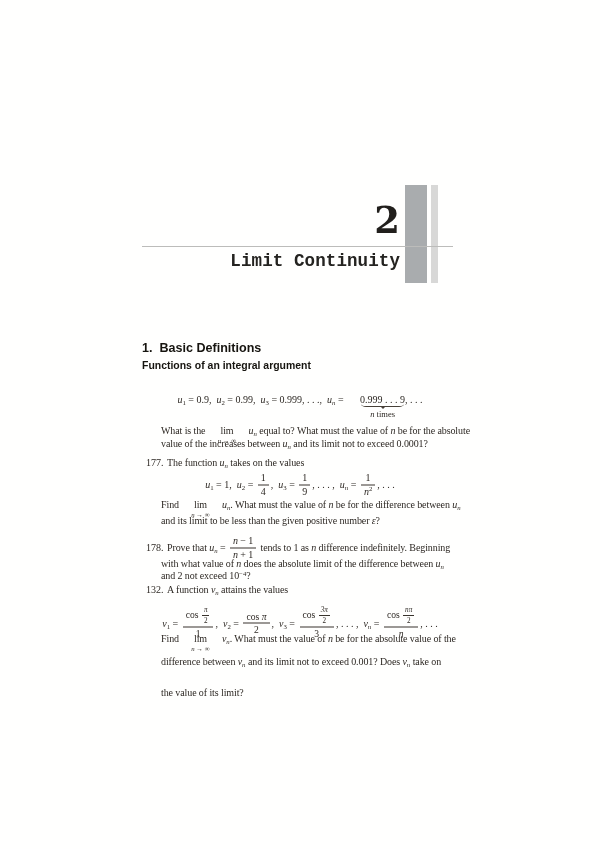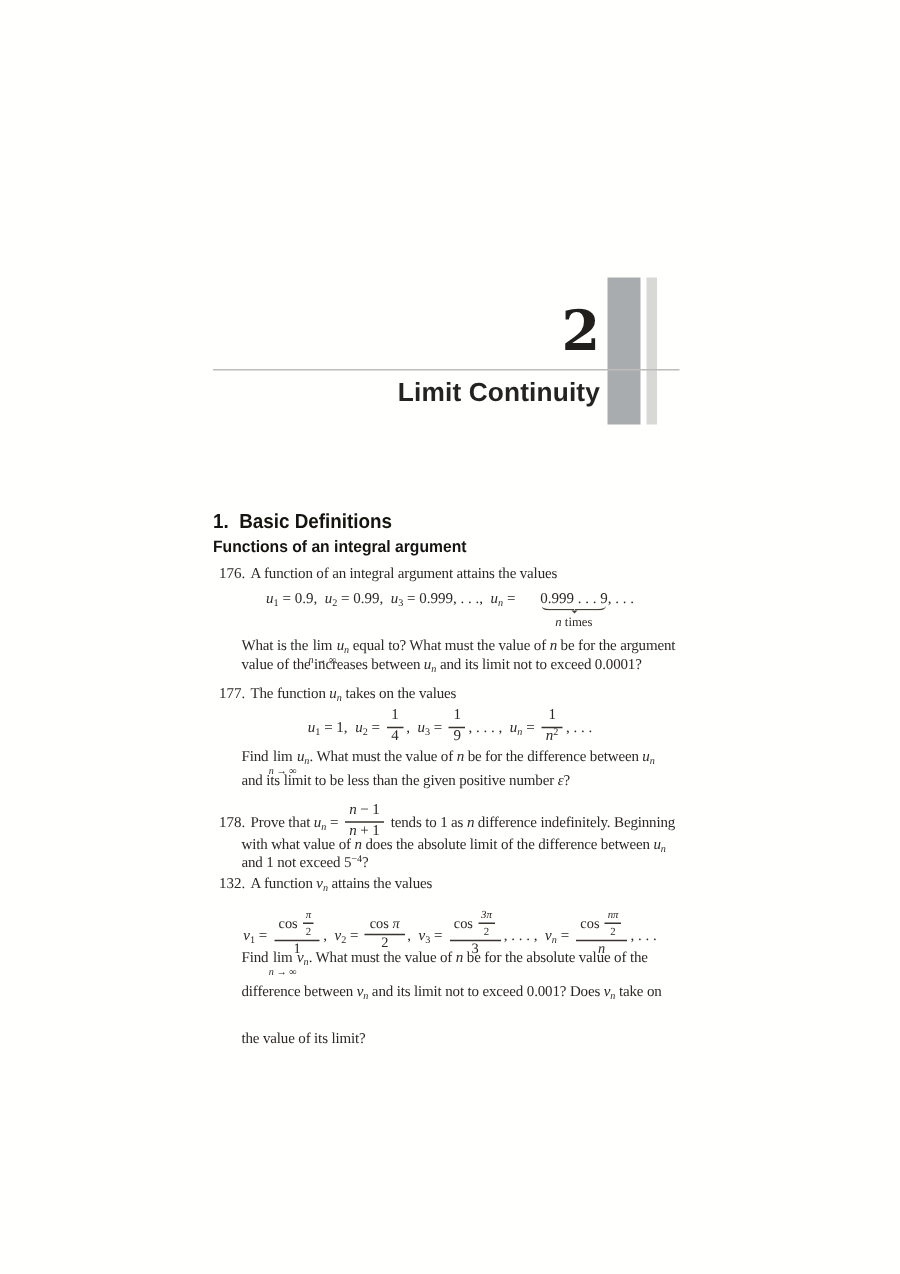--- a/index.html
+++ b/index.html
@@ -14,21 +14,21 @@
   
   .bar-dark  { position:absolute; left:405px; top:185px; width:22px; height:98px; background:#a9acae; }
   .bar-light { position:absolute; left:431px; top:185px; width:7px;  height:98px; background:#d8d8d7; }
   .rule { position:absolute; left:142px; top:246px; width:311px; height:1px; background:#bcbcba; }
   .chapter-num {
     position:absolute; left:300px; top:202px; width:100px; text-align:right;
     font-family:"DejaVu Serif", serif; font-weight:bold; font-size:37px; line-height:37px; color:#211f1c;
   }
   .chapter-title {
     position:absolute; left:142px; top:251px; width:258px; text-align:right;
-    font-family:Liberation Sans, sans-serif; font-weight:bold; font-size:17.5px; color:#242320;
+    font-family:Liberation Mono, monospace; font-weight:bold; font-size:17.5px; color:#242320;
     letter-spacing:0.1px;
   }
 
   
   .sec-title {
     position:absolute; left:142px; top:340px;
     font-family:"Liberation Sans", sans-serif; font-weight:bold; font-size:13.5px; color:#16140f;
     transform:scaleX(0.93); transform-origin:left center; white-space:nowrap;
   }
   .subsec-title {
@@ -47,21 +47,21 @@
   .pnum { display:inline-block; width:21px; letter-spacing:0; }
   var { font-style:italic; font-family:inherit; }
   sub { font-size:6.8px; vertical-align:-2px; line-height:0; letter-spacing:0; }
   sub.it, sup.it { font-style:italic; }
   sup { font-size:6.8px; vertical-align:3.5px; line-height:0; letter-spacing:0; }
 
   
   .formula { position:absolute; left:142px; width:316px; text-align:center; font-size:10px; white-space:nowrap; color:#2d2823; }
 
   
-  .lim { display:inline-block; position:relative; margin:0 3px; }
+  .lim { display:inline-block; position:relative; margin:0 15px; }
   .lim-under {
     position:absolute; top:9.5px; left:50%; transform:translateX(-50%);
     font-size:6.8px; font-style:italic; white-space:nowrap; letter-spacing:0;
   }
 
   
   .fr { display:inline-block; vertical-align:middle; text-align:center; margin:0 2px; transform:translateY(-1.5px); }
   .fr > .nu { display:block; padding:0 3px 0.5px; border-bottom:0.9px solid #38332c; line-height:1.2; }
   .fr > .de { display:block; padding:0.5px 3px 0; line-height:1.2; }
   .fr.mini { font-size:7.2px; margin:0 1px; transform:translateY(-0.5px); }
@@ -97,30 +97,27 @@
     <div class="bar-dark"></div>
     <div class="bar-light"></div>
     <div class="rule"></div>
     <div class="chapter-num">2</div>
     <div class="chapter-title">Limit Continuity</div>
   </div>
 
   <div class="sec-title">1.&nbsp;&nbsp;Basic Definitions</div>
   <div class="subsec-title">Functions of an integral argument</div>
 
-  <div class="ln numln" style="top:377px;">
-    <span class="pnum">176.</span><span>A function of an integral argument attains the values</span>
-  </div>
 
   <div class="formula" style="top:394px;">
     <var>u</var><sub>1</sub><span> = 0.9,&nbsp; </span><var>u</var><sub>2</sub><span> = 0.99,&nbsp; </span><var>u</var><sub>3</sub><span> = 0.999, . . .,&nbsp; </span><var>u</var><sub class="it">n</sub><span> = </span><span class="ub"><span>0.999 . . . 9</span><span class="ub-brace"></span><span class="ub-cusp"></span><span class="ub-label"><var>n</var><span>&nbsp;times</span></span></span><span>, . . .</span>
   </div>
 
   <div class="ln wrapln" style="top:425px;">
-    <span>What is the</span><span class="lim"><span>lim</span><span class="lim-under">n → ∞</span></span><var>u</var><sub class="it">n</sub><span> equal to? What must the value of </span><var>n</var><span> be for the argument</span>
+    <span>What is the</span><span class="lim"><span>lim</span><span class="lim-under">n → ∞</span></span><var>u</var><sub class="it">n</sub><span> equal to? What must the value of </span><var>n</var><span> be for the absolute</span>
   </div>
 
   <div class="ln wrapln" style="top:438px;">
     <span>value of the increases between </span><var>u</var><sub class="it">n</sub><span> and its limit not to exceed 0.0001?</span>
   </div>
 
   <div class="ln numln" style="top:457px;">
     <span class="pnum">177.</span><span>The function </span><var>u</var><sub class="it">n</sub><span> takes on the values</span>
   </div>
 
@@ -138,21 +135,21 @@
 
   <div class="ln numln" style="top:536px; line-height:14px;">
     <span class="pnum">178.</span><span>Prove that </span><var>u</var><sub class="it">n</sub><span> = </span><span class="fr"><span class="nu"><var>n</var><span> − 1</span></span><span class="de"><var>n</var><span> + 1</span></span></span><span> tends to 1 as </span><var>n</var><span> difference indefinitely. Beginning</span>
   </div>
 
   <div class="ln wrapln" style="top:558px;">
     <span>with what value of </span><var>n</var><span> does the absolute limit of the difference between </span><var>u</var><sub class="it">n</sub>
   </div>
 
   <div class="ln wrapln" style="top:570px;">
-    <span>and 1 not exceed 5</span><sup>−4</sup><span>?</span>
+    <span>and 2 not exceed 10</span><sup>−4</sup><span>?</span>
   </div>
 
   <div class="ln numln" style="top:584px;">
     <span class="pnum">132.</span><span>A function </span><var>v</var><sub class="it">n</sub><span> attains the values</span>
   </div>
 
   <div class="formula" style="top:608px;">
     <var>v</var><sub>1</sub><span> = </span><span class="fr big"><span class="nu"><span>cos</span> <span class="fr mini"><span class="nu"><var>π</var></span><span class="de">2</span></span></span><span class="de">1</span></span><span>,&nbsp; </span><var>v</var><sub>2</sub><span> = </span><span class="fr big"><span class="nu"><span>cos</span> <var>π</var></span><span class="de">2</span></span><span>,&nbsp; </span><var>v</var><sub>3</sub><span> = </span><span class="fr big"><span class="nu"><span>cos</span> <span class="fr mini"><span class="nu"><var>3π</var></span><span class="de">2</span></span></span><span class="de">3</span></span><span>, . . . ,&nbsp; </span><var>v</var><sub class="it">n</sub><span> = </span><span class="fr big"><span class="nu"><span>cos</span> <span class="fr mini"><span class="nu"><var>nπ</var></span><span class="de">2</span></span></span><span class="de"><var>n</var></span></span><span>, . . .</span>
   </div>
 

